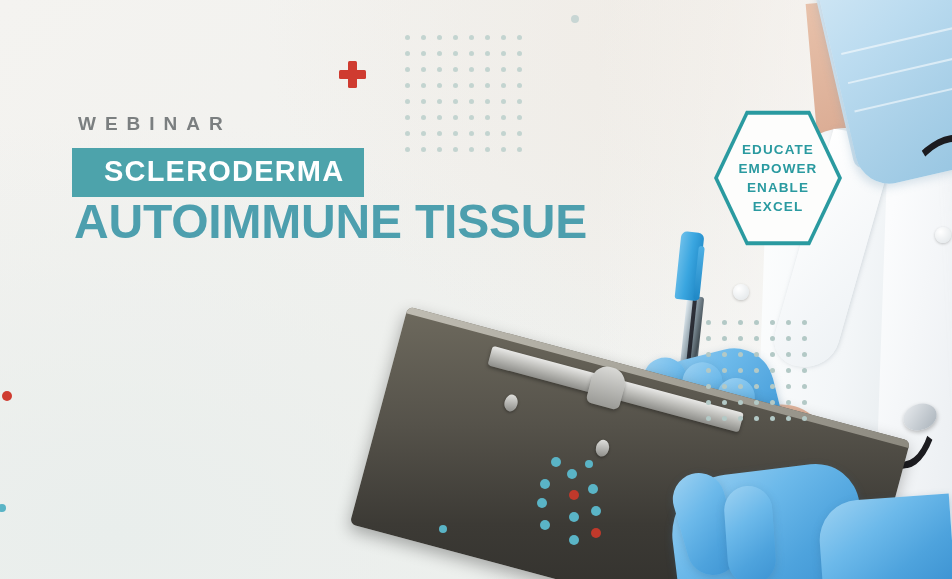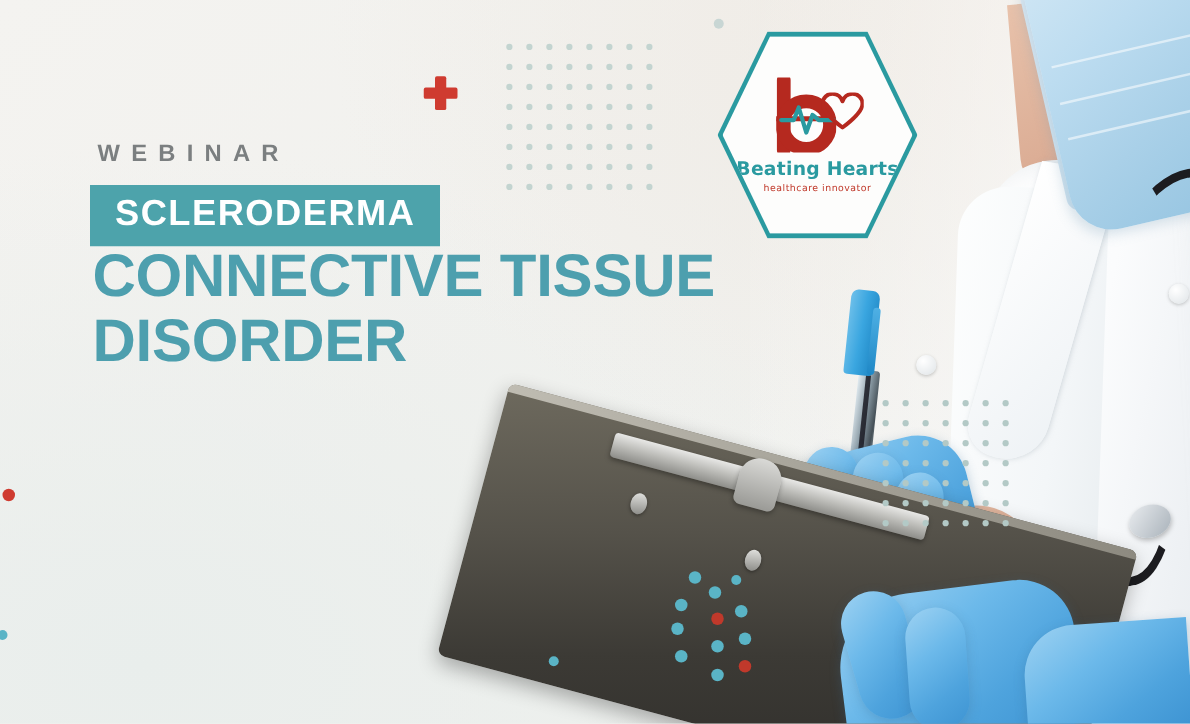--- a/index.html
+++ b/index.html
@@ -211,21 +211,21 @@
 
   
   .eyebrow {
     position:absolute; left:78px; top:113px;
     color:#7b7f80; font-size:19px; font-weight:bold; letter-spacing:9px;
   }
   .badge {
     position:absolute; left:72px; top:148px;
     background:#4da3ab; color:#ffffff;
     font-size:29px; font-weight:bold; letter-spacing:1.2px;
-    padding:7px 20px 9px 20px;
+    padding:7px 20px 9px 32px;
   }
   .headline {
     position:absolute; left:74px; top:196px;
     color:#4d9fae; font-weight:bold; font-size:48px;
     line-height:52px; letter-spacing:-0.2px;
   }
   .headline div { white-space:nowrap; }
   .datebar {
     position:absolute; left:76px; top:421px;
     color:#77797a; font-size:21px; letter-spacing:.4px;
@@ -413,39 +413,31 @@
       <div class="deco-dot" style="left: 540px; top: 520px; width: 10px; height: 10px; background: rgb(90, 180, 198);"></div>
       <div class="deco-dot" style="left: 591px; top: 528px; width: 10px; height: 10px; background: rgb(192, 57, 43);"></div>
       <div class="deco-dot" style="left: 569px; top: 535px; width: 10px; height: 10px; background: rgb(90, 180, 198);"></div>
       <div class="deco-dot" style="left: 439px; top: 525px; width: 8px; height: 8px; background: rgb(90, 180, 198);"></div>
       <div class="deco-dot" style="left: 2px; top: 391px; width: 10px; height: 10px; background: rgb(207, 59, 48);"></div>
       <div class="deco-dot" style="left: -2px; top: 504px; width: 8px; height: 8px; background: rgb(90, 180, 198);"></div>
       <div class="deco-dot" style="left: 571px; top: 15px; width: 8px; height: 8px; background: rgb(200, 214, 212);"></div>
     </div>
   <div class="red-cross"></div>
 
-  <div class="hex hex-outer" id="hex-logo">
+
+  <div class="hex hex-outer" id="hex-tag">
     <div class="hex-inner">
-      <div class="logo-mark">
-        <svg class="logo-b" viewBox="0 0 48 60">
-          <path d="M6 2 L6 58" stroke="#b5291f" stroke-width="11" stroke-linecap="round" fill="none"></path>
-          <circle cx="24" cy="38" r="19" fill="none" stroke="#b5291f" stroke-width="11"></circle>
-          <line x1="-2" y1="33" x2="46" y2="33" stroke="#b5291f" stroke-width="4"></line>
-          <path d="M4 34 L14 34 L18 24 L24 44 L29 30 L34 34 L46 34" fill="none" stroke="#2a9aa0" stroke-width="3.4" stroke-linejoin="round" stroke-linecap="round"></path>
-        </svg>
-        <svg class="logo-heart" viewBox="0 0 34 30">
-          <path d="M17 28 C5 19 1 13 1 9 C1 4 5 1 9 1 C13 1 16 4 17 7 C18 4 21 1 25 1 C29 1 33 4 33 9 C33 13 29 19 17 28 Z" fill="none" stroke="#b5291f" stroke-width="3.2" stroke-linejoin="round"></path>
-        </svg>
+      <div class="tagline">
+        <div>EDUCATE</div>
+        <div>EMPOWER</div>
+        <div>ENABLE</div>
+        <div>EXCEL</div>
       </div>
-      <div class="brand-name">Beating Hearts</div>
-      <div class="brand-sub">healthcare innovator</div>
     </div>
   </div>
-
 
   <div class="eyebrow">WEBINAR</div>
   <div class="badge">SCLERODERMA</div>
   <div class="headline">
-    <div>CONNECTIVE TISSUE</div>
-    <div>DISORDER</div>
+    <div>AUTOIMMUNE TISSUE</div>
   </div>
 
 </div>
 
 </body></html>

